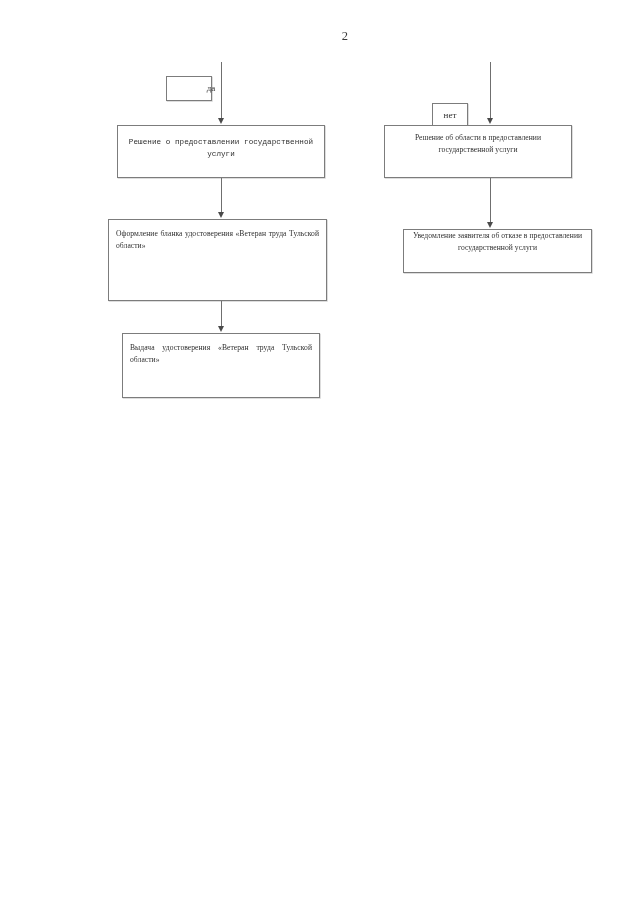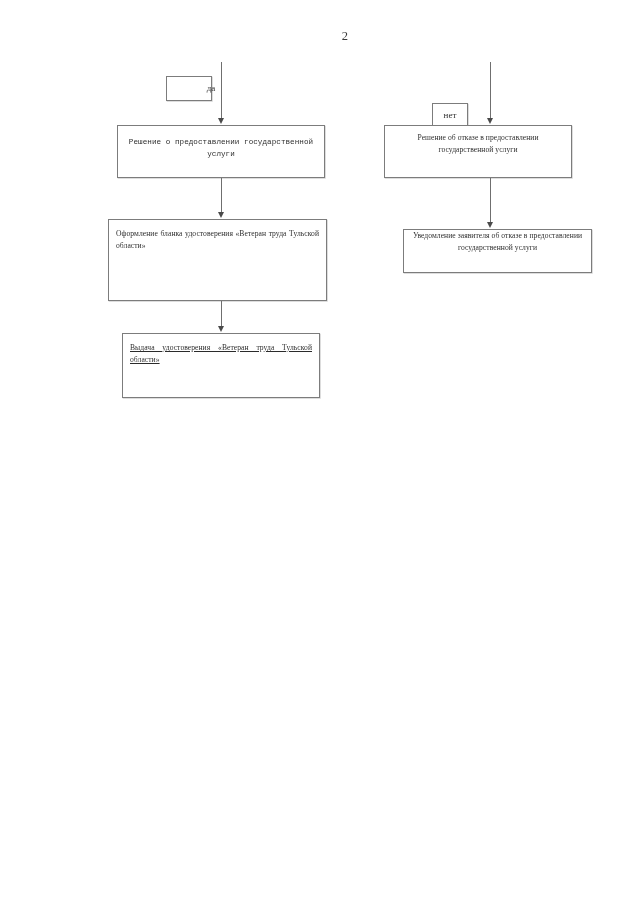--- a/index.html
+++ b/index.html
@@ -106,33 +106,33 @@
   <div class="conn" style="left:221px; top:178px; height:35px;"></div>
   <div class="arrowhead" style="left:217.5px; top:212px;"></div>
 
   <div class="node justify" style="left:108px; top:219px; width:219px; height:82px; padding-top:8px;">
     <span class="txt">Оформление бланка удостоверения «Ветеран труда Тульской области»</span>
   </div>
 
   <div class="conn" style="left:221px; top:301px; height:26px;"></div>
   <div class="arrowhead" style="left:217.5px; top:326px;"></div>
 
-  <div class="node justify" style="left:122px; top:333px; width:198px; height:65px; padding-top:8px;text-decoration:underline;">
+  <div class="node justify" style="left:122px; top:333px; width:198px; height:65px; padding-top:8px;">
     <span class="txt">Выдача удостоверения «Ветеран труда Тульской области»</span>
   </div>
 
   <div class="node label-box" style="left:432px; top:76px; width:36px; height:25px;margin-top:27px;">
     <span class="txt">нет</span>
   </div>
 
   <div class="conn" style="left:490px; top:62px; height:57px;"></div>
   <div class="arrowhead" style="left:486.5px; top:118px;"></div>
 
   <div class="node center" style="left:384px; top:125px; width:188px; height:53px; padding-top:6px;">
-    <span class="txt">Решение об отказе в предоставлении государственной услуги</span>
+    <span class="txt">Решение об области в предоставлении государственной услуги</span>
   </div>
 
   <div class="conn" style="left:490px; top:178px; height:45px;"></div>
   <div class="arrowhead" style="left:486.5px; top:222px;"></div>
 
   <div class="node center" style="left:403px; top:229px; width:189px; height:44px; padding-top:0;">
     <span class="txt">Уведомление заявителя об отказе в предоставлении государственной услуги</span>
   </div>
 
 </div>

